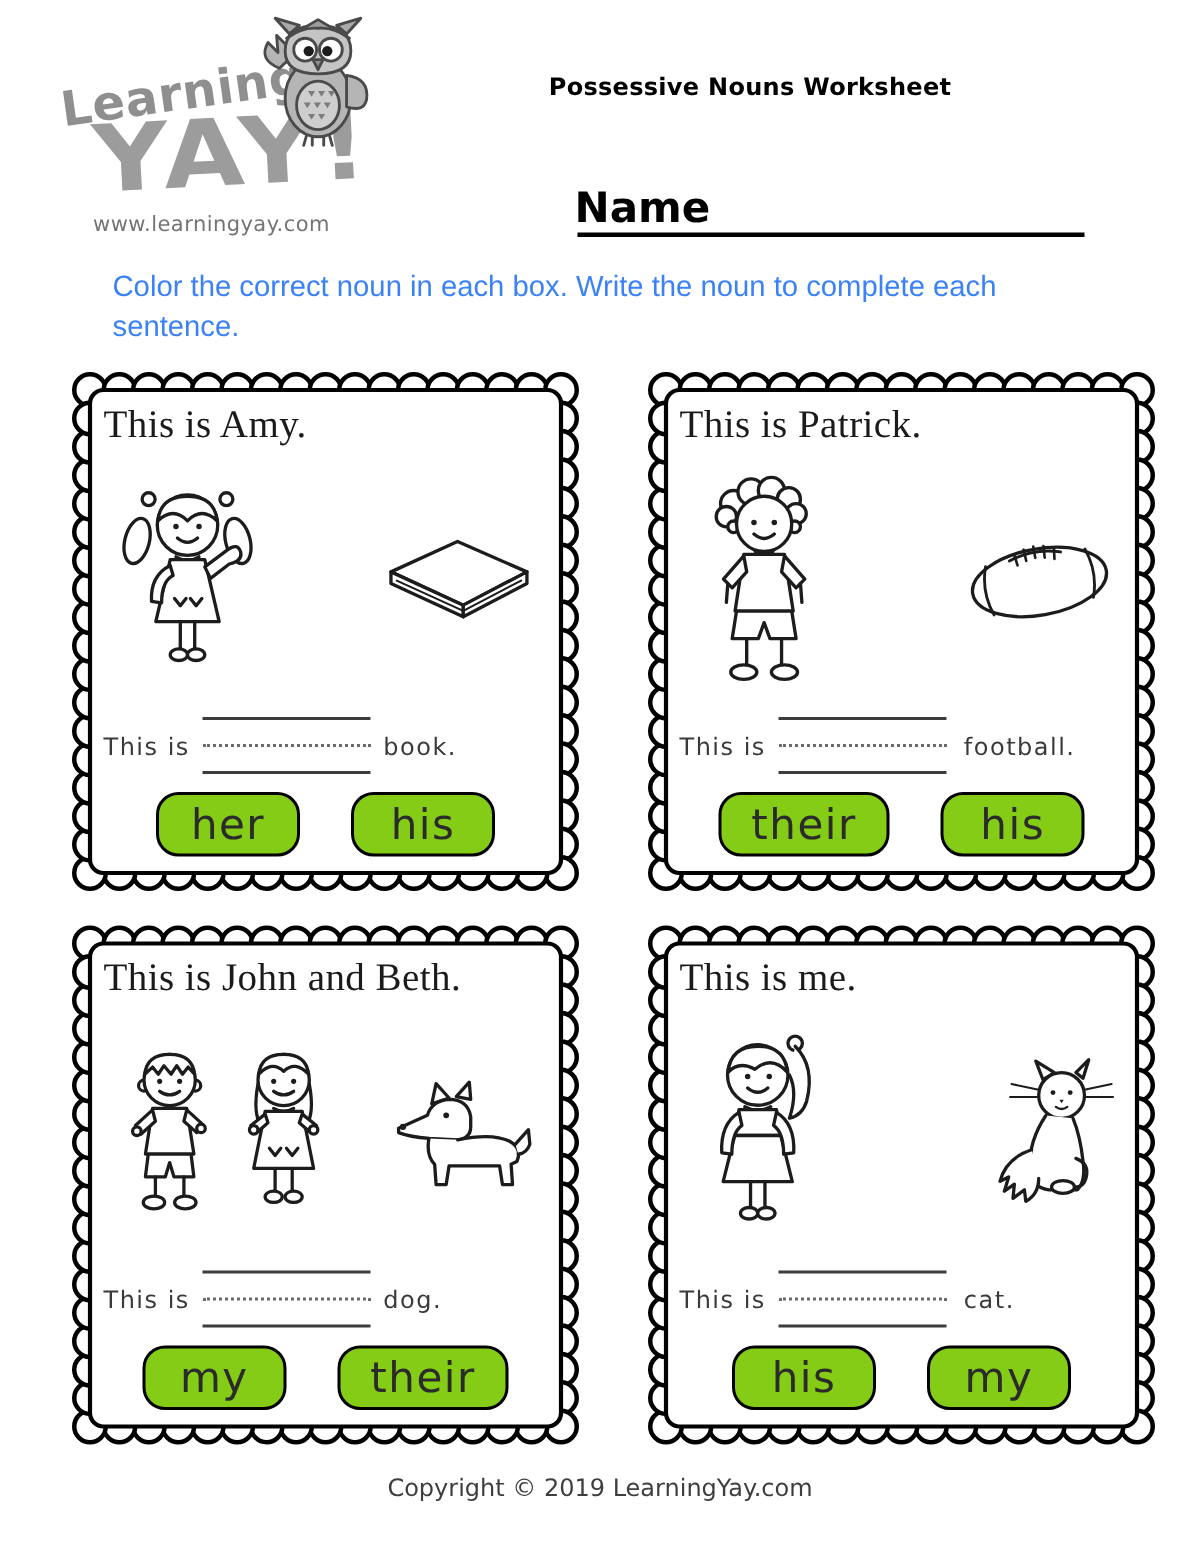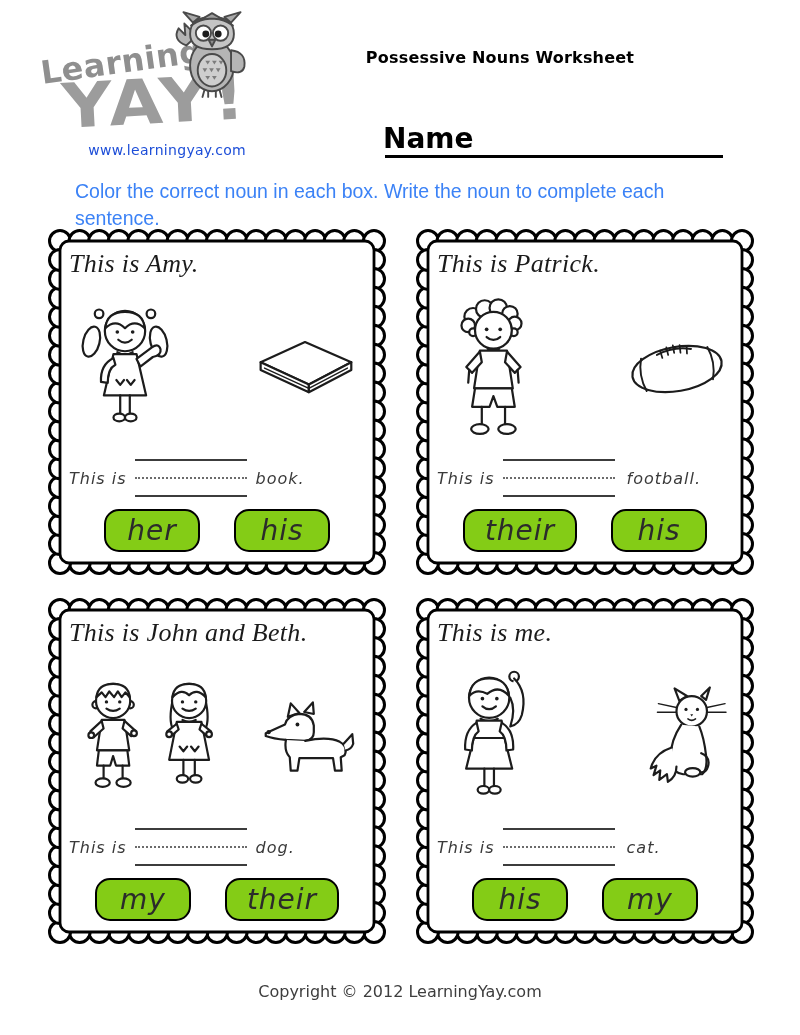--- a/index.html
+++ b/index.html
@@ -5,36 +5,36 @@
   html,body{margin:0;padding:0;background:#fff;}
   .page{position:relative;width:800px;height:1035px;background:#fff;overflow:hidden;
         font-family:"DejaVu Sans",sans-serif;color:#111;}
 
   
   .logo{position:absolute;left:36px;top:12px;width:218px;height:152px;}
   .logo-word1{position:absolute;left:4px;top:30px;transform:rotate(-8deg);
     font-weight:bold;font-size:32px;color:#8f8f8f;letter-spacing:.5px;}
   .logo-word2{position:absolute;left:24px;top:58px;transform:rotate(-3deg) scaleX(1.12);
     transform-origin:left top;font-weight:bold;font-size:62px;color:#9c9c9c;letter-spacing:3px;}
-  .logo-url{position:absolute;left:0;top:130px;width:210px;text-align:right;
-    font-size:14px;color:#1d4ed8;letter-spacing:.3px;}
+  .logo-url{position:absolute;left:0;top:130px;width:210px;text-align:center;
+    font-size:14px;color:#737373;letter-spacing:.3px;}
   .owl{position:absolute;left:136px;top:-4px;}
 
   .page-title{position:absolute;left:300px;top:48px;width:400px;text-align:center;
     font-size:16px;font-weight:bold;letter-spacing:.2px;color:#000;}
   .name-row{position:absolute;left:383px;top:122px;width:340px;display:flex;flex-direction:column;}
   .name-label{font-size:28px;font-weight:bold;color:#000;}
   .name-line{flex:1;border-bottom:3px solid #000;height:34px;margin-left:2px;}
 
   .instructions{position:absolute;left:75px;top:178px;width:650px;margin:0;
     font-family:"Liberation Sans",sans-serif;font-size:19.5px;line-height:1.38;color:#3b82f6;}
 
   
-  .cards{position:absolute;left:45px;top:226px;display:grid;
-    grid-template-columns:344px 344px;grid-auto-rows:352px;gap:17px 24px;font-style:italic;}
+  .cards{position:absolute;left:45px;top:245px;display:grid;
+    grid-template-columns:344px 344px;grid-auto-rows:352px;gap:17px 40px;}
   .card{position:relative;width:344px;height:352px;}
   .scallop-svg{position:absolute;left:0;top:0;}
   .card-content{position:relative;z-index:1;box-sizing:border-box;height:100%;
     padding:24px 24px 20px;display:flex;flex-direction:column;}
   .card-heading{font-family:"Liberation Serif","DejaVu Serif",serif;font-size:26px;
     color:#1b1b1b;letter-spacing:.3px;line-height:1.05;}
   .figures{flex:1;display:flex;align-items:center;justify-content:space-between;
     padding:2px 6px 0 8px;}
   .fig{display:block;}
   .sentence{display:flex;align-items:center;white-space:nowrap;
@@ -594,16 +594,16 @@
         <div class="options">
           <div class="option-btn">his</div>
           <div class="option-btn">my</div>
         </div>
       </div>
     </div>
 
   </div>
 
   <div class="footer">
-    <div class="footer-line1">Copyright © 2012 LearningYay.com</div>
+    <div class="footer-line1">Copyright © 2019 LearningYay.com</div>
   </div>
 
 </div>
 
 </body></html>

